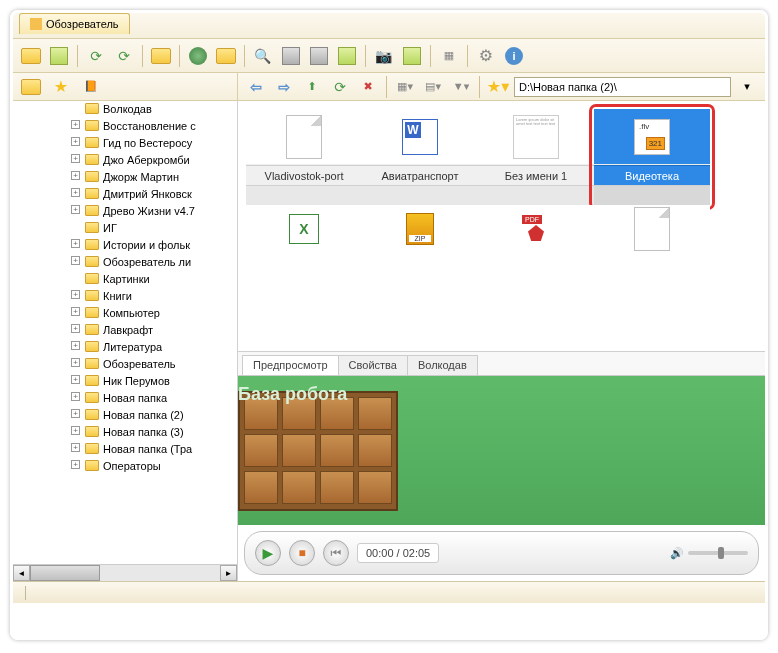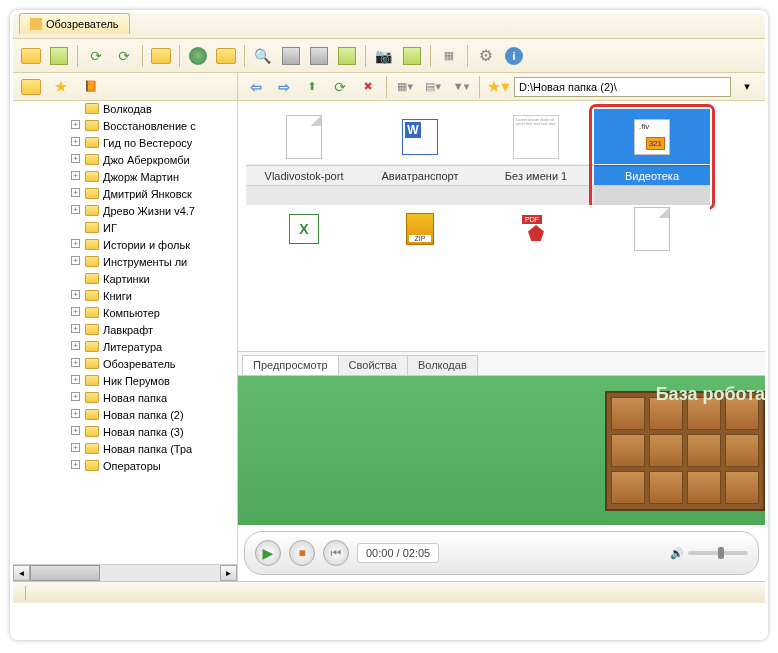--- a/index.html
+++ b/index.html
@@ -45,21 +45,21 @@
 .thumb.sel{outline:3px solid #e03030;outline-offset:2px;border-radius:2px}
 .thumb.sel .img{background:#2d89e5}
 .thumb.sel .lbl{background:#2d89e5;color:#fff;border-top-color:#1a6cc0}
 .thumb.sel .spacer{background:#d8d8d8}
 .thumb.row2{width:116px;height:48px}
 .thumb.row2 .img{height:48px;border:none}
 .bottompanel{height:230px;border-top:1px solid #d0d0d0;display:flex;flex-direction:column}
 .btabs{height:24px;display:flex;background:#f8f8f8;padding-left:4px;padding-top:3px;border-bottom:1px solid #ccc}
 .btab{padding:3px 10px;background:#fff;border:1px solid #ccc;border-bottom:none;margin-right:-1px;color:#444}
 .btab.off{background:#f0f0f0}
-.preview{flex:1;background:linear-gradient(#5fbb6a,#4fa85a);display:flex;align-items:center;justify-content:flex-end;position:relative;overflow:hidden}
+.preview{flex:1;background:linear-gradient(#5fbb6a,#4fa85a);display:flex;align-items:center;justify-content:flex-start;position:relative;overflow:hidden}
 .preview .ptxt{position:absolute;top:8px;color:#d8f0d8;font-size:18px;font-weight:bold}
 .shelf{width:160px;height:120px;background:#8b5a2b;display:grid;grid-template-columns:repeat(4,1fr);grid-template-rows:repeat(3,1fr);gap:4px;padding:4px;border:2px solid #5c3a1a}
 .shelf div{background:linear-gradient(#c89050,#a86830);border:1px solid #704820}
 .player{height:44px;background:linear-gradient(#fff,#e8e8e8);border:1px solid #c0c0c0;margin:6px;border-radius:18px;display:flex;align-items:center;padding:0 10px;gap:8px}
 .pbtn{width:26px;height:26px;border-radius:50%;background:radial-gradient(circle,#fff,#d0d0d0);border:1px solid #aaa;display:flex;align-items:center;justify-content:center;font-size:12px}
 .pbtn.play{color:#3a9a3a;font-size:14px}
 .pbtn.stop{color:#d87028}
 .pbtn.skip{color:#888}
 .timebox{border:1px solid #ccc;background:#fff;padding:3px 8px;border-radius:3px;font-size:11px;color:#444}
 .vol{display:flex;align-items:center;gap:4px;margin-left:auto}
@@ -257,21 +257,21 @@
             <span>ИГ</span>
           </div>
           <div class="treeitem">
             <span class="exp">+</span>
             <span class="fld"></span>
             <span>Истории и фольк</span>
           </div>
           <div class="treeitem">
             <span class="exp">+</span>
             <span class="fld"></span>
-            <span>Инструменты ли</span>
+            <span>Обозреватель ли</span>
           </div>
           <div class="treeitem">
             <span class="fld"></span>
             <span>Картинки</span>
           </div>
           <div class="treeitem">
             <span class="exp">+</span>
             <span class="fld"></span>
             <span>Книги</span>
           </div>

